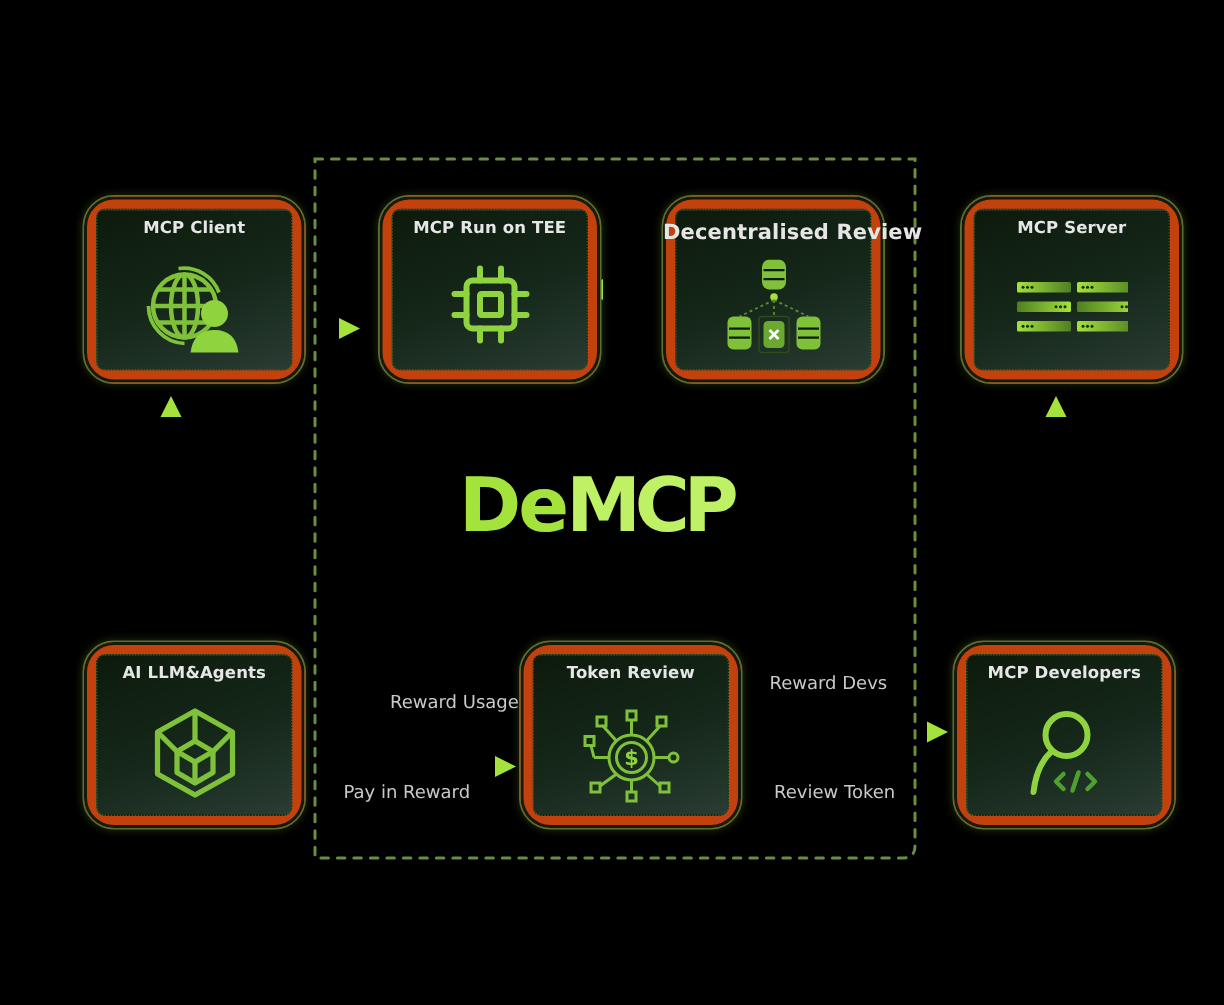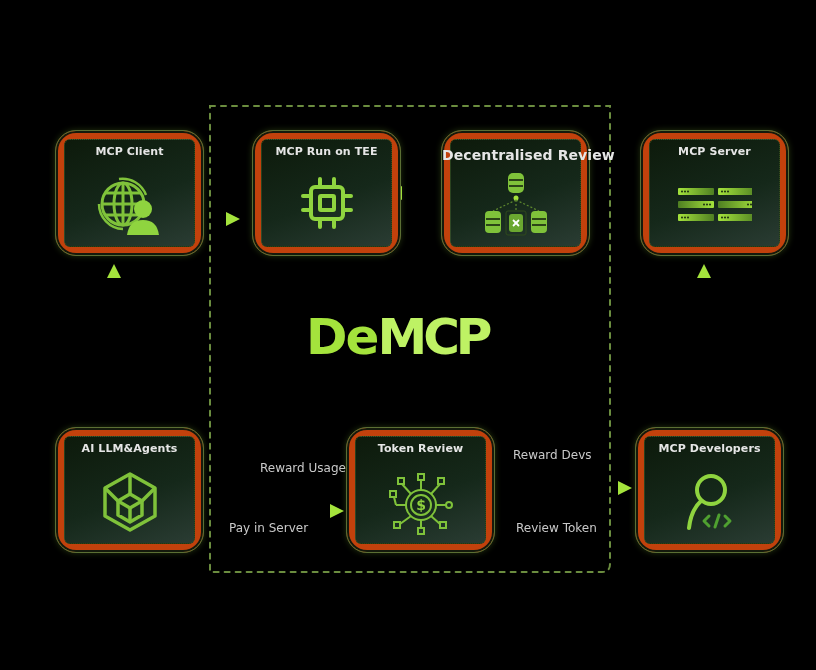--- a/index.html
+++ b/index.html
@@ -129,21 +129,21 @@
     <line x1="478" y1="488" x2="618" y2="488" stroke="url(#lineFade)" stroke-width="2" stroke-dasharray="7 6"></line>
     <polygon points="632,488 618,481 618,495" fill="#a4e33c"></polygon>
   </g>
   <g>
     <line x1="632" y1="511" x2="492" y2="511" stroke="url(#lineFadeRev)" stroke-width="2" stroke-dasharray="7 6"></line>
     <polygon points="478,511 492,504 492,518" fill="#a4e33c"></polygon>
   </g>
 </svg>
 
 <div class="flow-label" style="left:222px; top:461px;margin-left:38px;">Reward Usage</div>
-<div class="flow-label" style="left:229px; top:521px;">Pay in Server</div>
+<div class="flow-label" style="left:229px; top:521px;">Pay in Reward</div>
 <div class="flow-label" style="left:513px; top:448px;">Reward Devs</div>
 <div class="flow-label" style="left:516px; top:521px;">Review Token</div>
 
 <div class="logo">
   <span class="de">De</span><span class="mcp">MCP</span>
 </div>
 
 <div class="node" style="left:55px; top:130px;">
   <div class="inner"></div>
   <div class="title">MCP Client</div>

